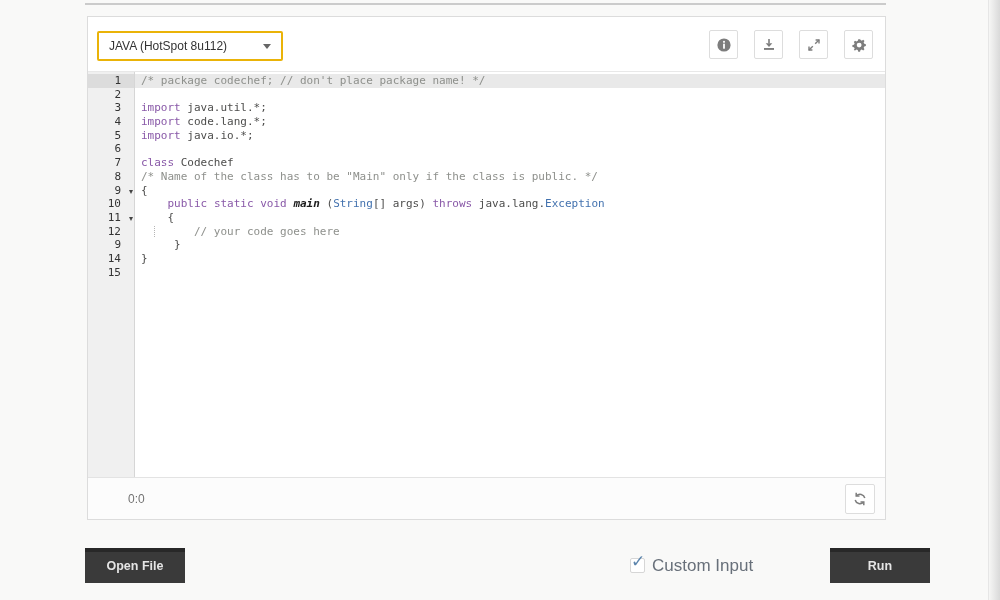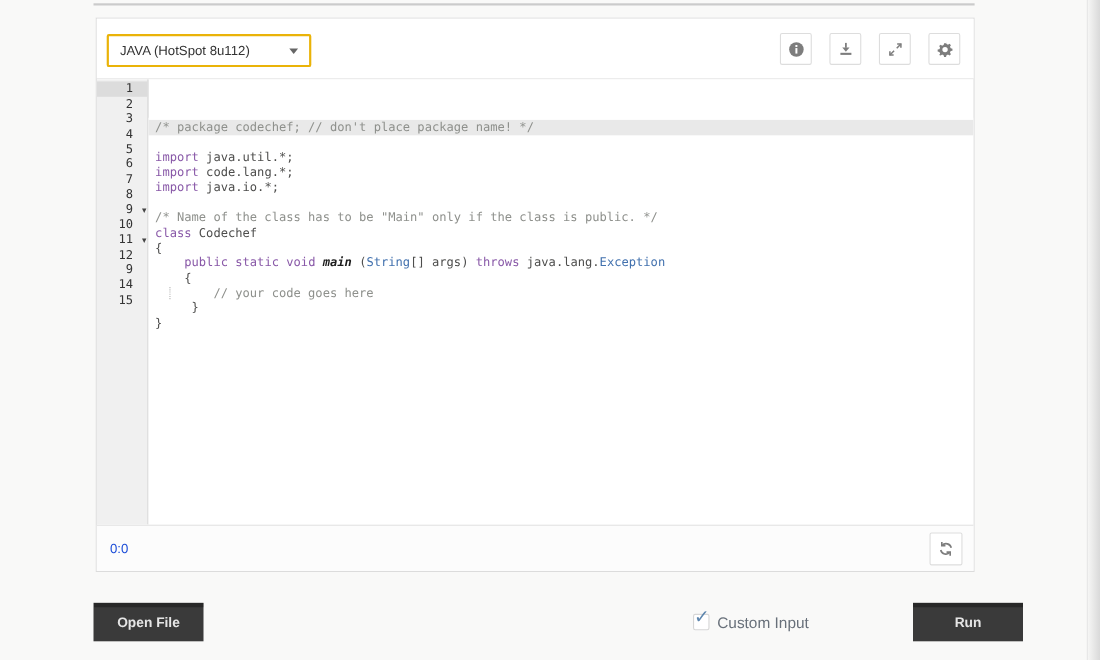--- a/index.html
+++ b/index.html
@@ -29,53 +29,53 @@
 
   
   .editor { flex:1 1 auto; display:flex; overflow:hidden; border-top:1px solid #e8e8e8;
     font-family:"DejaVu Sans Mono", monospace; font-size:11px; line-height:13.7px; }
   .gutter { width:47px; flex:0 0 47px; background:#f0f0f0; border-right:1px solid #d6d6d6;
     padding-top:2px; color:#333; }
   .gcell { height:13.7px; text-align:right; padding-right:13px; position:relative; cursor:pointer; }
   .gcell .fold { position:absolute; right:1px; top:1px; font-size:8px; color:#444;
     font-family:"DejaVu Sans", sans-serif; }
   .gcell.active { background:#dcdcdc; }
-  .code { flex:1 1 auto; background:#fff; padding-top:2px; cursor:text;margin-top:35px; }
+  .code { flex:1 1 auto; background:#fff; padding-top:2px; cursor:text; }
   .cline { height:13.7px; padding-left:6px; white-space:pre; position:relative; color:#4d4d4c; }
   .cline.active { background:#e9e9e9; }
   .cline .guide { position:absolute; left:19px; top:1px; bottom:1px; border-left:1px dotted #b5b5b5; }
   .tok-comment { color:#8e908c; }
   .tok-keyword { color:#8959a8; }
   .tok-type    { color:#4271ae; }
   .tok-plain   { color:#4d4d4c; }
   .tok-fn      { color:#1d1d1d; font-weight:bold;font-style:italic; }
 
   
   .statusbar { flex:0 0 42px; border-top:1px solid #e3e3e3; background:#fcfcfc;
     display:flex; align-items:center; padding:0 12px; position:relative; }
-  .cursor-pos { font-size:12px; color:#1d4ed8; }
+  .cursor-pos { font-size:12px; color:#737373;margin-left:28px; }
   .refresh-btn { position:absolute; right:10px; top:6px; width:30px; height:30px;
     background:#fff; border:1px solid #ddd; border-radius:2px; display:flex;
     align-items:center; justify-content:center; cursor:pointer; padding:0; }
 
   
   .footer { position:absolute; left:0; top:548px; width:1000px; height:35px; }
   .dark-btn { position:absolute; height:35px; width:100px; background:#3a3a3a;
     border:none; box-shadow:inset 0 4px 0 rgba(0,0,0,0.3); color:#e5e5e5;
     font-family:"Liberation Sans", sans-serif; font-size:12.5px; font-weight:bold;
     cursor:pointer; }
   .open-file-btn { left:85px; }
   .run-btn { left:830px; }
   .custom-input { position:absolute; left:630px; top:0; height:35px; display:flex;
     align-items:center; cursor:pointer; }
   .checkbox { position:relative; width:15px; height:15px; border:1px solid #d6d6d6;
     background:#fff; border-radius:2px; margin-right:7px; }
   .checkbox .mark { position:absolute; left:0px; top:-8px; font-size:17px; font-weight:bold;
     color:#5c85ad; font-family:"DejaVu Sans", sans-serif; }
-  .ci-label { font-size:14px; color:#68707a;text-align:center; }
+  .ci-label { font-size:17px; color:#68707a;text-align:center; }
 </style>
 </head>
 <body>
 
 <div class="top-rule"></div>
 <div class="page-scrollbar"></div>
 
 <div class="panel">
 
   <div class="toolbar">
@@ -134,22 +134,22 @@
         <div class="gcell"><span>14</span></div>
         <div class="gcell"><span>15</span></div>
       </div>
     <div class="code">
         <div class="cline active"><span class="tok-comment">/* package codechef; // don't place package name! */</span></div>
         <div class="cline"></div>
         <div class="cline"><span class="tok-keyword">import</span><span class="tok-plain"> java.util.*;</span></div>
         <div class="cline"><span class="tok-keyword">import</span><span class="tok-plain"> code.lang.*;</span></div>
         <div class="cline"><span class="tok-keyword">import</span><span class="tok-plain"> java.io.*;</span></div>
         <div class="cline"></div>
+        <div class="cline"><span class="tok-keyword">class</span><span class="tok-plain"> Codechef</span></div>
         <div class="cline"><span class="tok-comment">/* Name of the class has to be "Main" only if the class is public. */</span></div>
-        <div class="cline"><span class="tok-keyword">class</span><span class="tok-plain"> Codechef</span></div>
         <div class="cline"><span class="tok-plain">{</span></div>
         <div class="cline"><span class="tok-plain">    </span><span class="tok-keyword">public</span><span class="tok-plain"> </span><span class="tok-keyword">static</span><span class="tok-plain"> </span><span class="tok-keyword">void</span><span class="tok-plain"> </span><span class="tok-fn">main</span><span class="tok-plain"> (</span><span class="tok-type">String</span><span class="tok-plain">[] args) </span><span class="tok-keyword">throws</span><span class="tok-plain"> java.lang.</span><span class="tok-type">Exception</span></div>
         <div class="cline"><span class="tok-plain">    {</span></div>
         <div class="cline"><span class="guide"></span><span class="tok-comment">        // your code goes here</span></div>
         <div class="cline"><span class="tok-plain">     }</span></div>
         <div class="cline"><span class="tok-plain">}</span></div>
         <div class="cline"></div>
       </div>
   </div>
 

